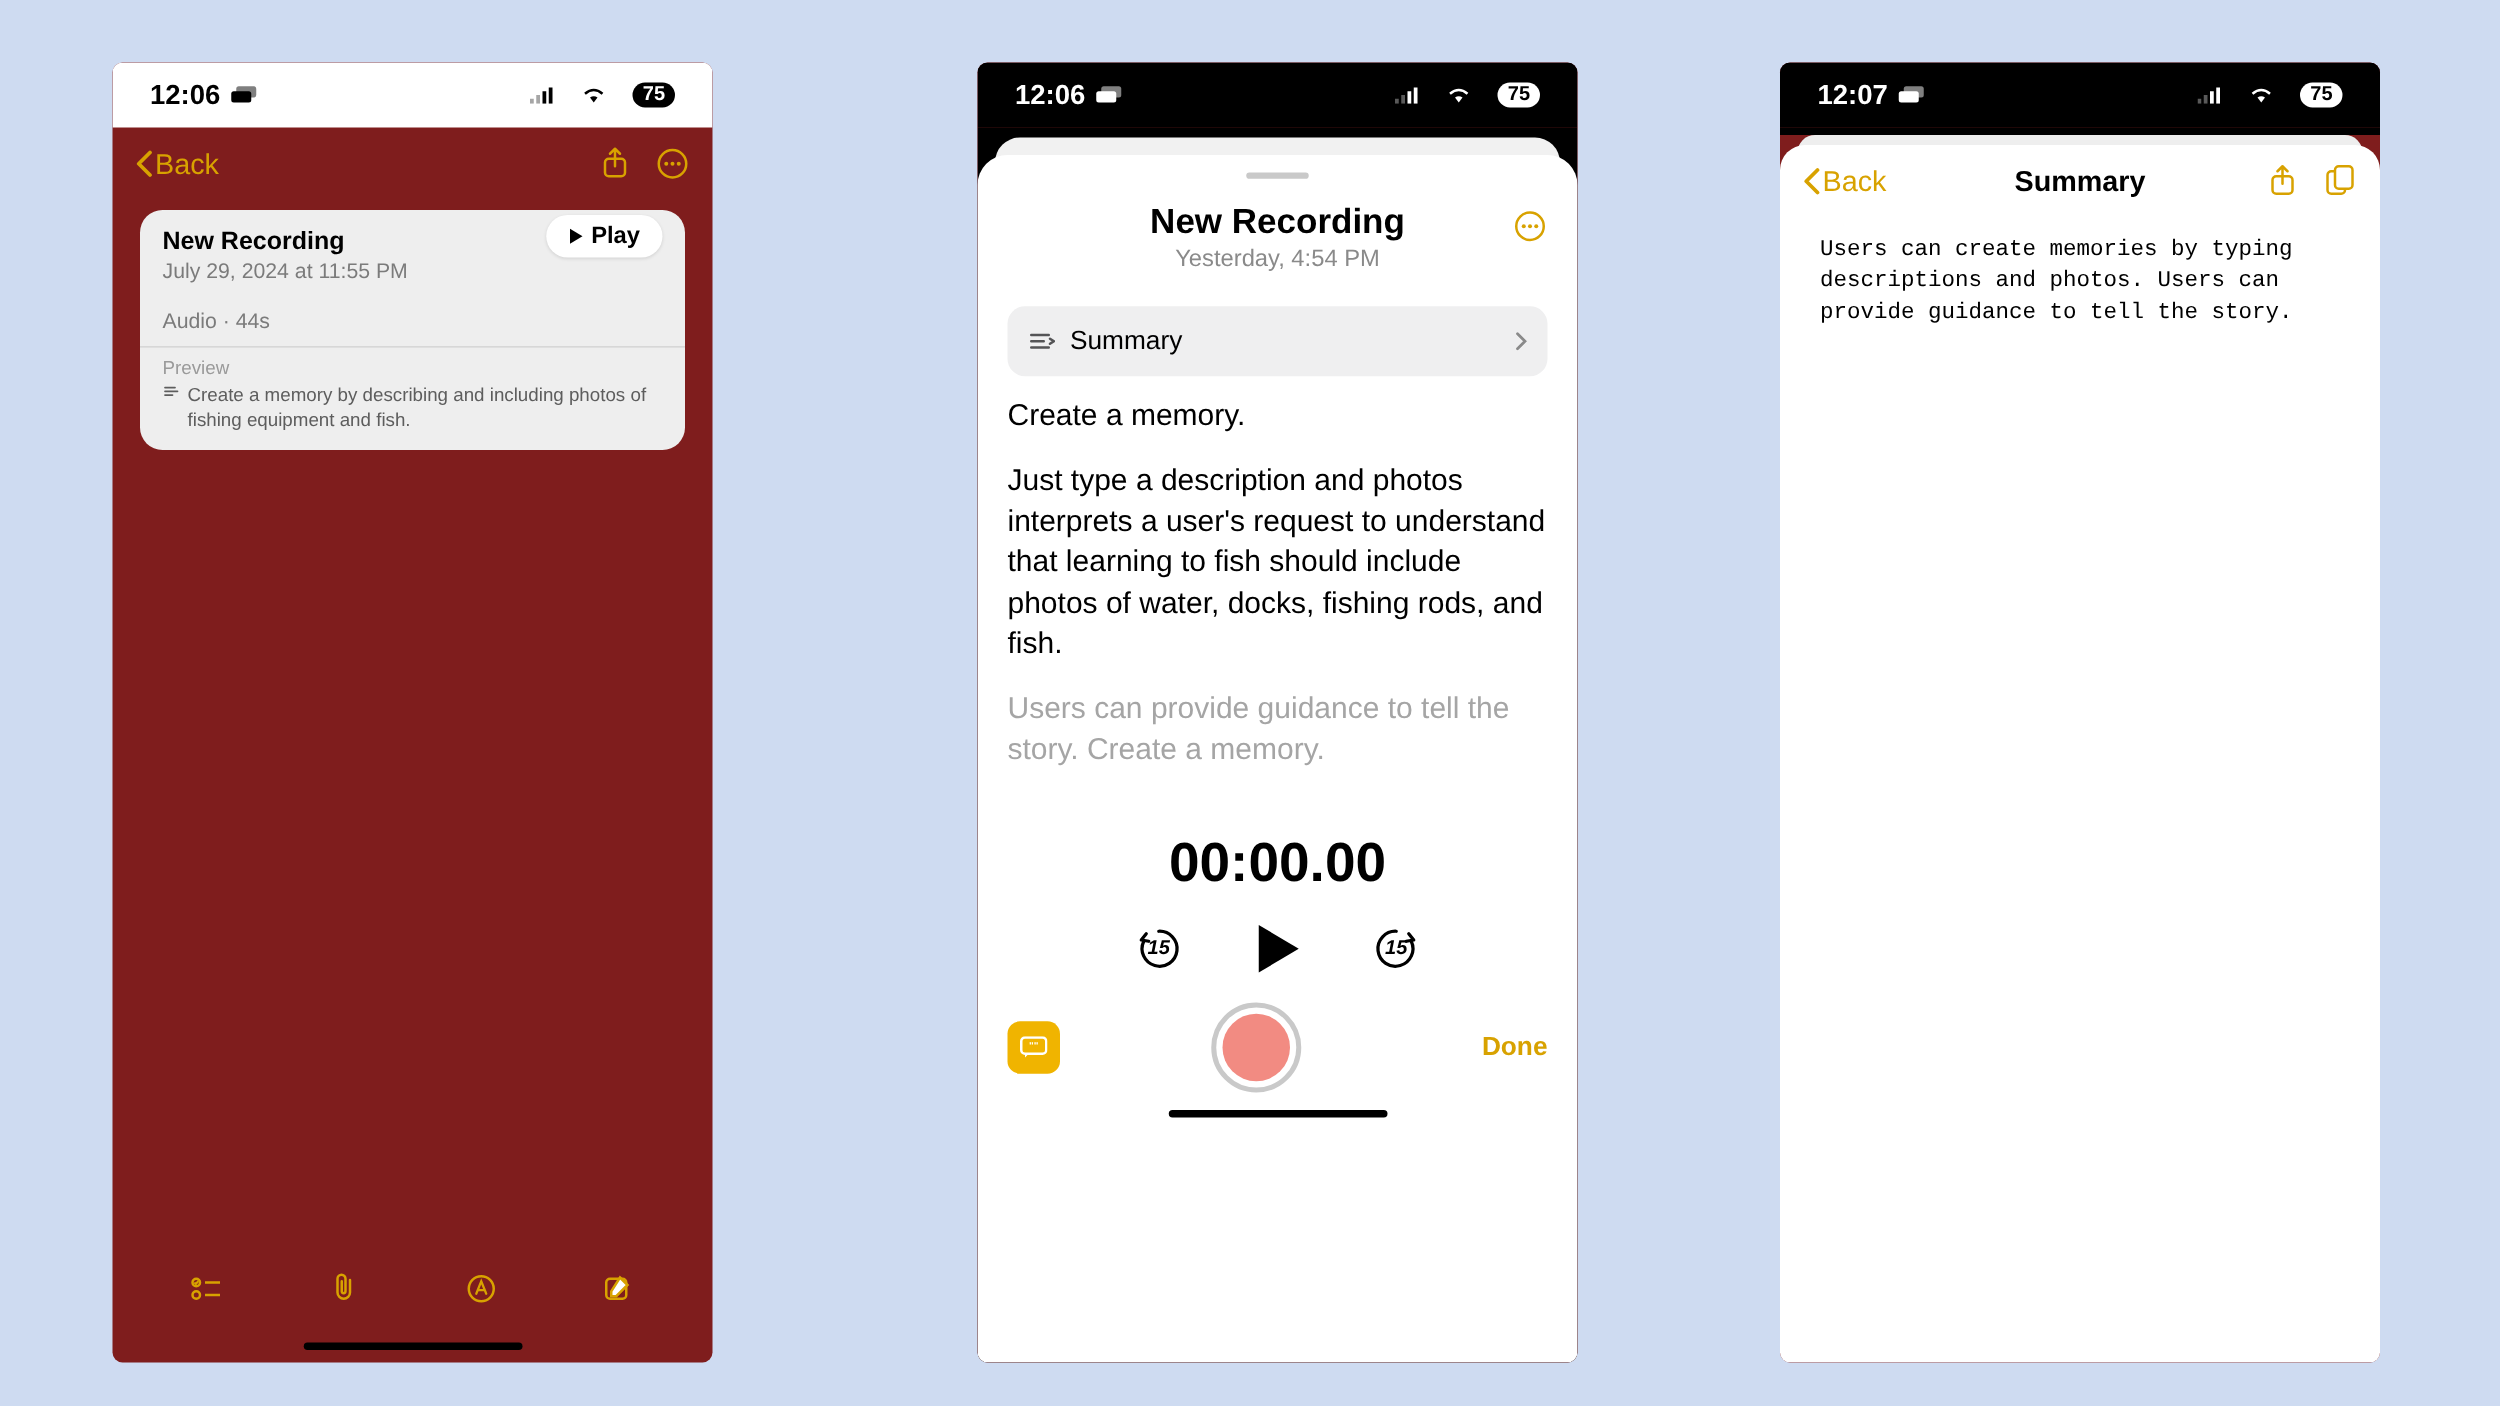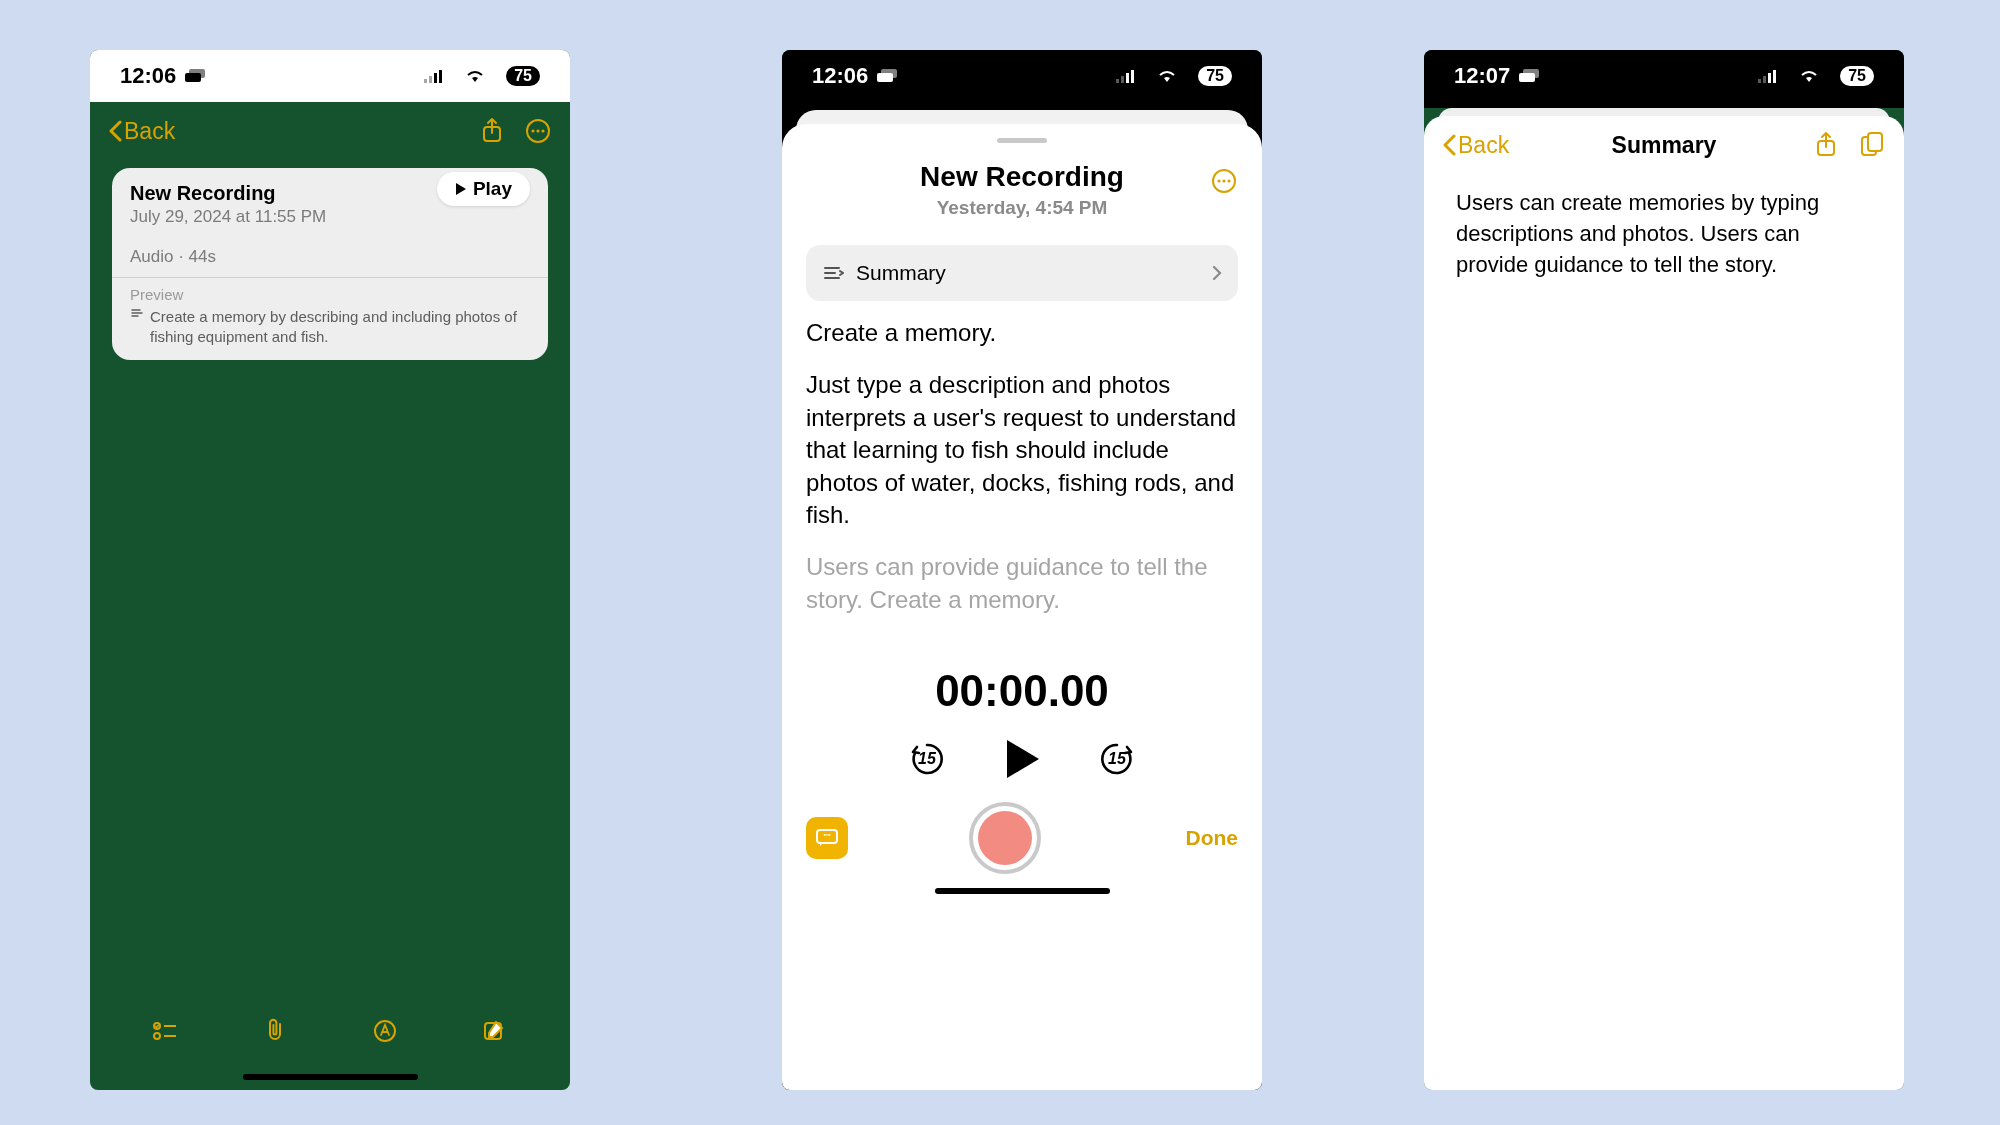--- a/index.html
+++ b/index.html
@@ -7,21 +7,21 @@
     background: #cedbf1;
     font-family: -apple-system, BlinkMacSystemFont, 'Helvetica Neue', sans-serif;
     width: 2000px;
     height: 1125px;
     position: relative;
   }
   .phone {
     position: absolute;
     width: 480px;
     height: 1040px;
-    background: #14532d;
+    background: #7f1d1d;
     border-radius: 8px;
     overflow: hidden;
     display: flex;
     flex-direction: column;
   }
   .phone.p1 { left: 90px;  top: 50px; }
   .phone.p2 { left: 782px; top: 50px; }
   .phone.p3 { left: 1424px; top: 50px; }
 
   .status-bar {
@@ -116,21 +116,21 @@
   }
   .sheet {
     position:absolute; left:0; right:0; top:14px; bottom:0;
     background:#fff; border-radius:24px 24px 0 0;
     display:flex; flex-direction:column;
     padding: 14px 24px 8px 24px;
   }
   .grabber { width:50px; height:5px; background:#c9c9c9; border-radius:3px; margin:0 auto 18px auto;}
   .sheet-title-row { position:relative; }
   .sheet-title { text-align:center; font-weight:700; font-size:28px; }
-  .sheet-sub   { text-align:center; color:#8a8a8a; font-size:19px; margin-top:4px;font-weight:bold; }
+  .sheet-sub   { text-align:center; color:#8a8a8a; font-size:19px; margin-top:4px; }
   .sheet-more  { position:absolute; right:0; top:6px; color:#d8a200; }
 
   .summary-row {
     margin-top: 26px;
     background:#efeff0; border-radius:14px;
     height:56px; display:flex; align-items:center;
     padding: 0 16px; gap:12px; font-size:21px;
   }
   .summary-row .chev { margin-left:auto; color:#8a8a8a; }
 
@@ -163,21 +163,21 @@
   .record-outer {
     width:72px; height:72px; border-radius:50%;
     border:4px solid #c9c9c9; display:flex; align-items:center; justify-content:center;
     margin: 0 auto;
   }
   .record-inner { width:54px; height:54px; border-radius:50%; background:#f28b82; }
   .done-btn { color:#d8a200; font-weight:600; font-size:21px;padding-left:23px; }
 
   
   .summary-body {
-    padding: 14px 32px; font-size:22px; line-height:1.4;
+    padding: 14px 32px; font-size:18px; line-height:1.4;font-family:Liberation Mono, monospace;
   }
 
   svg { display:block; }
 </style>
 </head>
 <body>
 
 <div class="phone p1">
   <div class="status-bar light">
     <div class="status-left">

